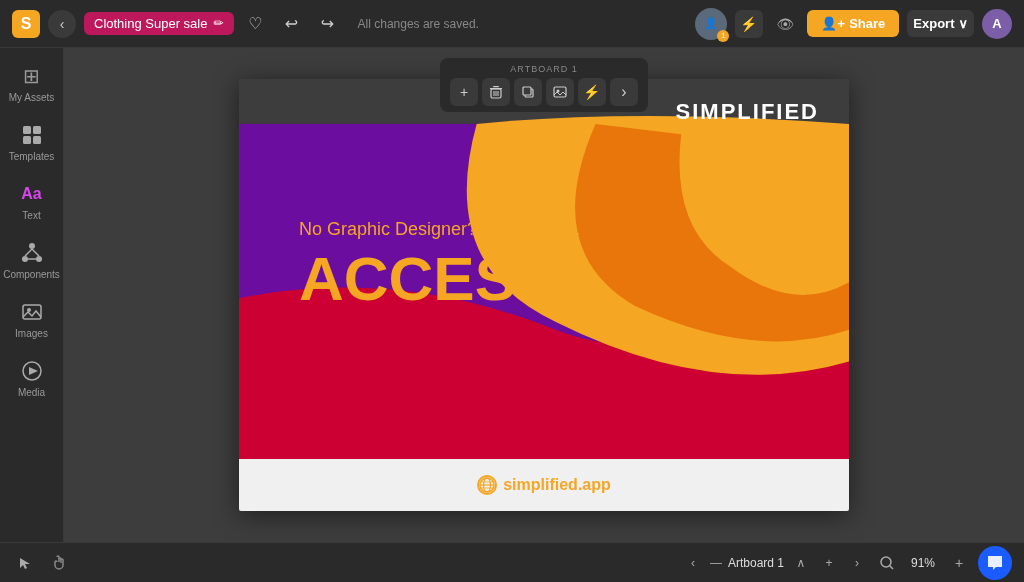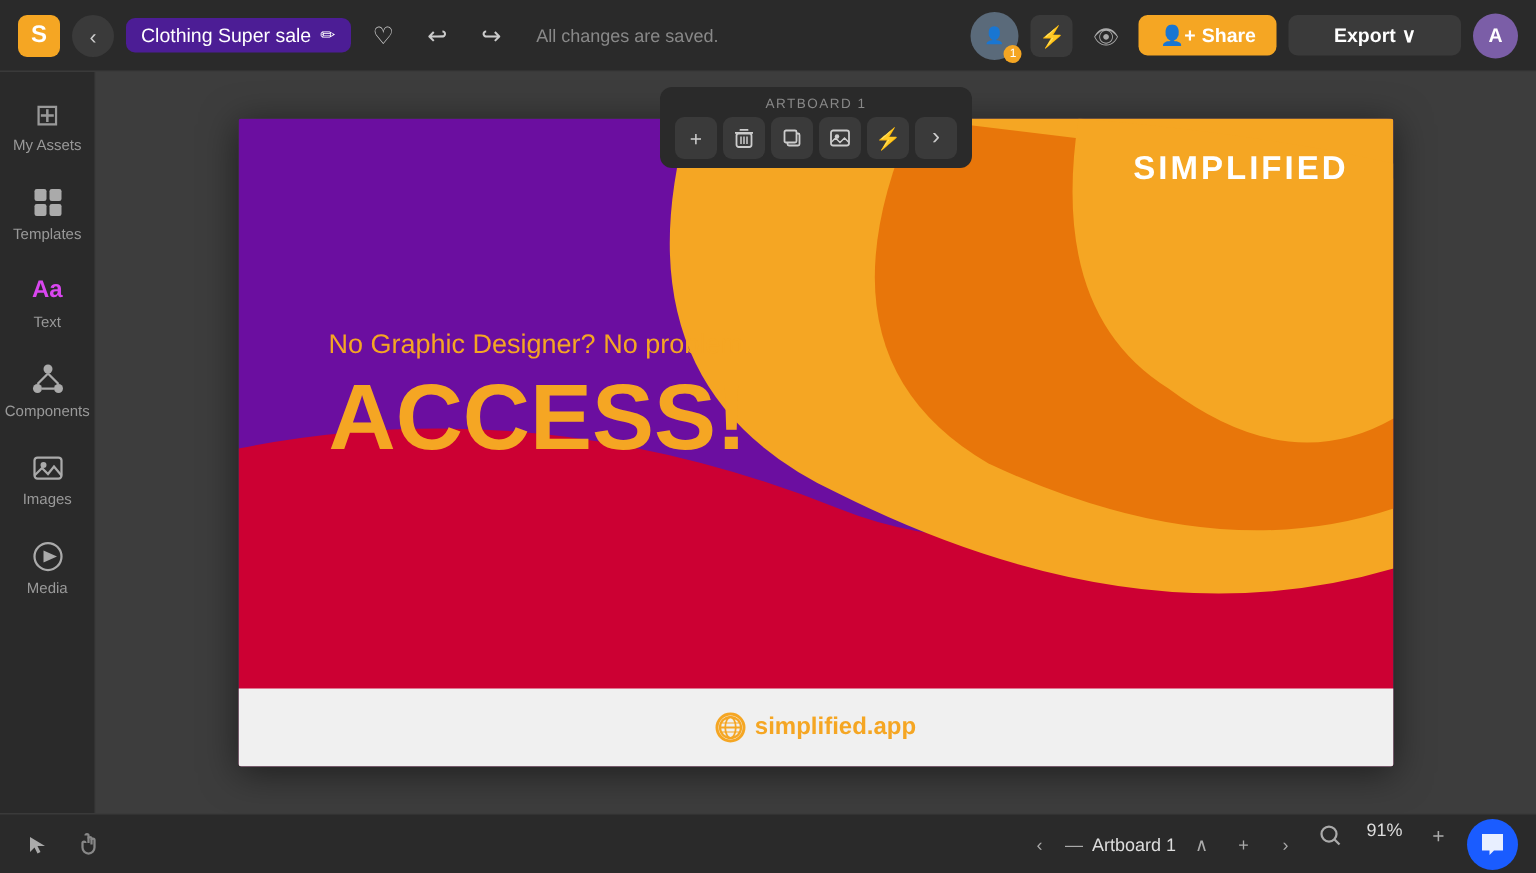--- a/index.html
+++ b/index.html
@@ -25,21 +25,21 @@
     }
     .topbar-back-btn {
       width: 28px; height: 28px;
       background: #3a3a3a;
       border-radius: 50%;
       display: flex; align-items: center; justify-content: center;
       cursor: pointer; color: #ccc; font-size: 14px;
       border: none;
     }
     .topbar-title-area {
-      background: #4c1d95;
+      background: #be185d;
       border-radius: 6px;
       padding: 4px 10px;
       display: flex; align-items: flex-start; gap: 6px;
       color: #fff; font-size: 13px;
     }
     .topbar-title-area span { color: #fff; }
     .edit-icon { color: #aaa; font-size: 12px; }
     .topbar-icon-btn {
       width: 28px; height: 28px;
       background: transparent;
@@ -95,21 +95,21 @@
       font-size: 13px;
       font-weight: 600;
       cursor: pointer;
       display: flex; align-items: center; gap: 4px;
     }
     .export-btn {
       background: #3a3a3a;
       color: #fff;
       border: none;
       border-radius: 6px;
-      padding: 6px 30px;
+      padding: 6px 6px;
       font-size: 13px;
       font-weight: 600;
       cursor: pointer;
       display: flex; align-items: center; gap: 4px;
     }
     .user-avatar {
       width: 30px; height: 30px;
       background: #7b5ea7;
       border-radius: 50%;
       display: flex; align-items: center; justify-content: center;
@@ -185,21 +185,21 @@
       width: 28px; height: 28px;
       background: #3a3a3a;
       border-radius: 6px;
       display: flex; align-items: center; justify-content: center;
       color: #ccc; font-size: 14px;
       border: none; cursor: pointer;
     }
 
     
     #design-canvas {
-      width: 770px;
+      width: 610px;
       height: 432px;
       position: relative;
       overflow: hidden;
       border-radius: 2px;
       box-shadow: 0 4px 24px rgba(0,0,0,0.5);
     }
 
     
     #design-canvas svg.bg-design {
       position: absolute; top: 0; left: 0; width: 100%; height: 100%;
@@ -287,21 +287,21 @@
     }
     .artboard-nav-btn {
       width: 22px; height: 22px;
       background: transparent;
       border: none; border-radius: 4px;
       display: flex; align-items: center; justify-content: center;
       color: #aaa; font-size: 12px; cursor: pointer;
     }
     .artboard-name { color: #ddd; font-size: 12px; }
     .bottom-right {
-      display: flex; gap: 8px; margin-left: auto;
+      display: flex; align-items: center; gap: 8px; margin-left: auto;
     }
     .zoom-btn {
       width: 22px; height: 22px;
       background: transparent; border: none; border-radius: 4px;
       display: flex; align-items: center; justify-content: center;
       color: #aaa; font-size: 14px; cursor: pointer;
     }
     .zoom-level { color: #ddd; font-size: 12px; min-width: 34px; text-align: center; }
     .chat-float-btn {
       width: 34px; height: 34px;

